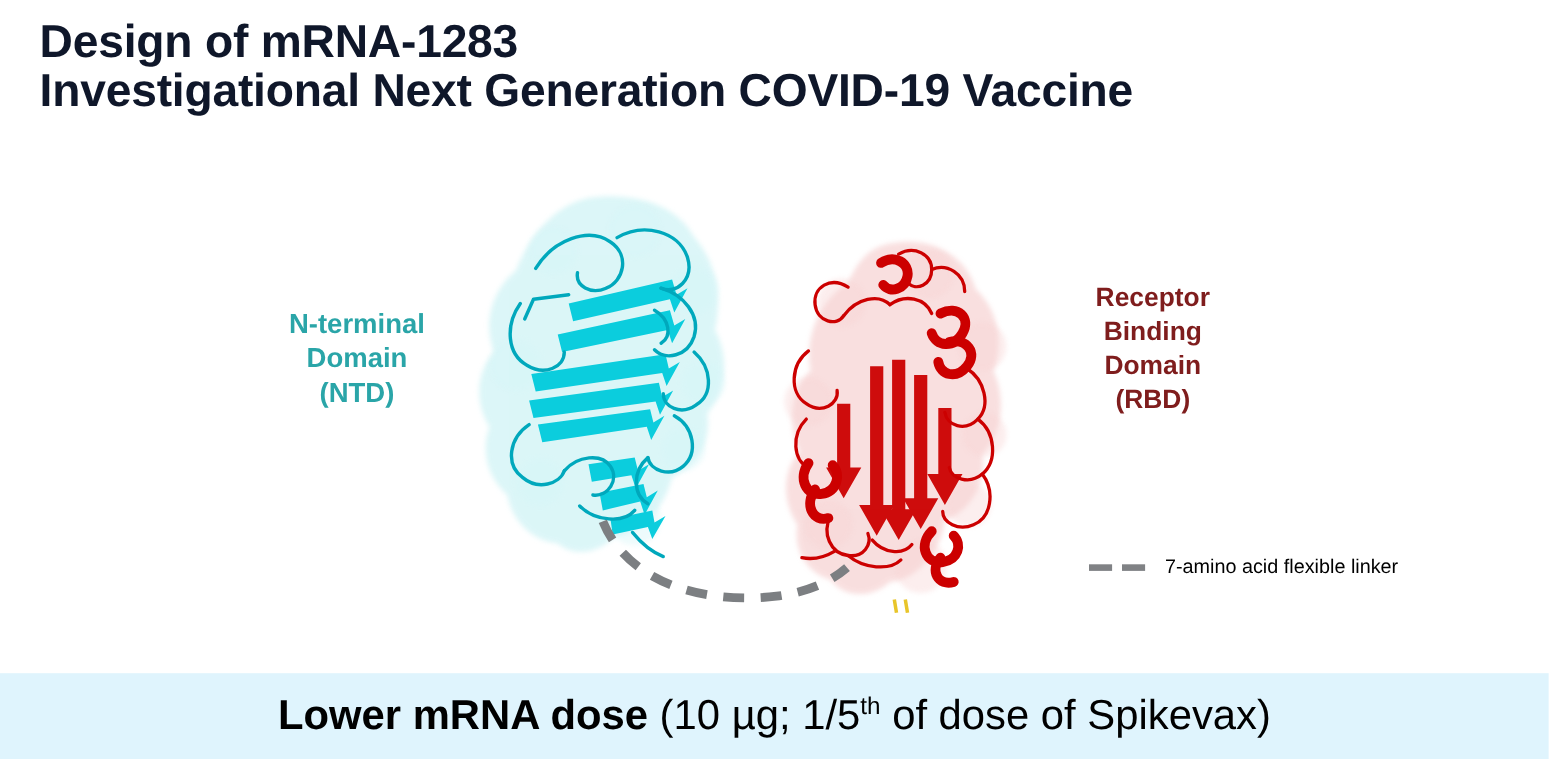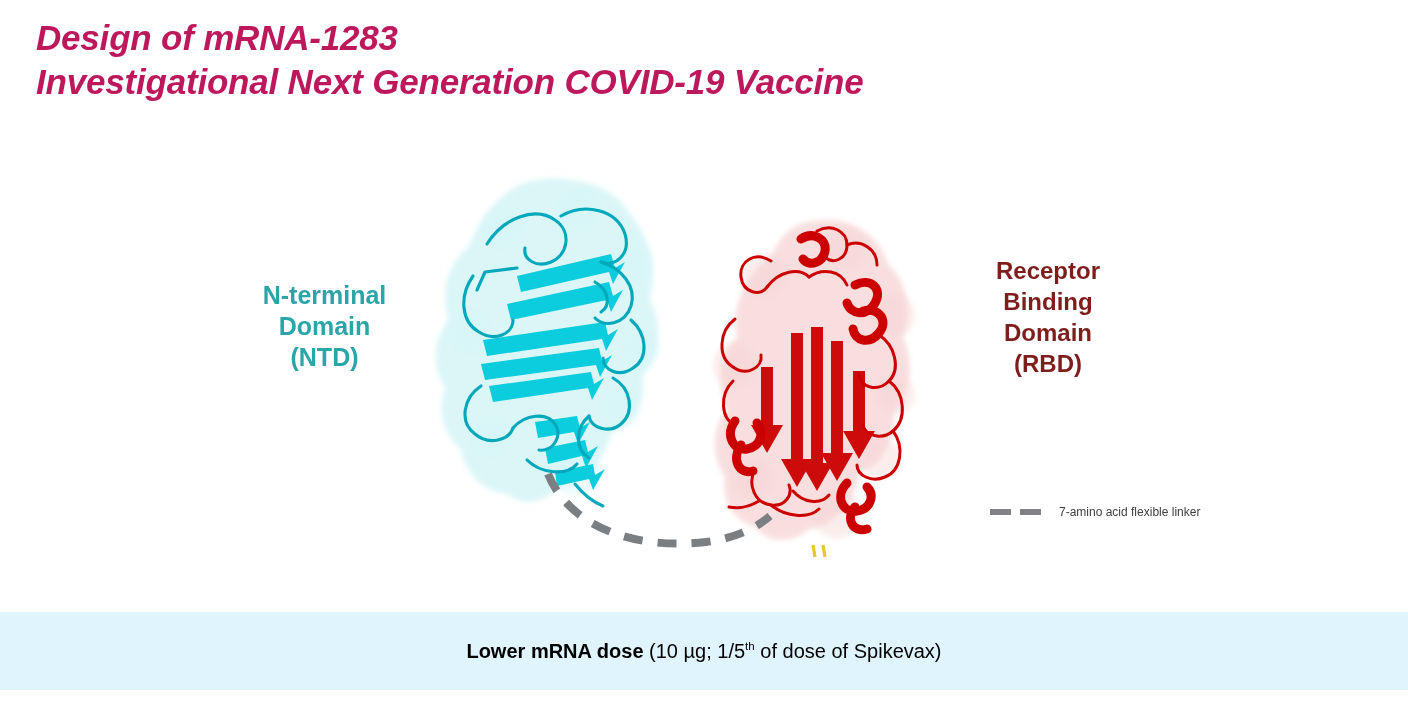--- a/index.html
+++ b/index.html
@@ -15,27 +15,26 @@
     font-family: "Liberation Sans", sans-serif;
     -webkit-font-smoothing: antialiased;
   }
 
   
   #slide-title {
     position: absolute;
     left: 36px;
     top: 16px;
     width: 1250px;
-    color: #be185d;
-    font-size: 35px;
+    color: #0f172a;
+    font-size: 42px;
     font-weight: bold;
     line-height: 44px;
     letter-spacing: -0.2px;
     white-space: pre-line;
-    font-style: italic;
   }
 
   
   #figure {
     position: absolute;
     left: 0;
     top: 130px;
     width: 1408px;
     height: 470px;
     padding-left: 20px;
@@ -90,39 +89,39 @@
     gap: 9px;
   }
   .legend-dash {
     display: block;
     width: 21px;
     height: 6px;
     background: #808285;
   }
   #linker-legend-label {
     margin-left: 9px;
-    font-size: 12px;
-    color: #404040;
+    font-size: 18px;
+    color: #000000;
     white-space: nowrap;
   }
 
   
   #dose-banner {
     position: absolute;
     left: 0;
     top: 612px;
     width: 1408px;
     height: 78px;
     background: #DFF4FD;
     display: flex;
     align-items: center;
     justify-content: center;
   }
   #dose-banner-text {
-    font-size: 20px;
+    font-size: 38px;
     color: #000000;
     white-space: nowrap;
   }
   #dose-banner-text .strong { font-weight: bold; }
   #dose-banner-text sup { font-size: 0.58em; vertical-align: super; }
 </style>
 </head>
 <body>
 
 <div id="slide-title">Design of mRNA-1283

